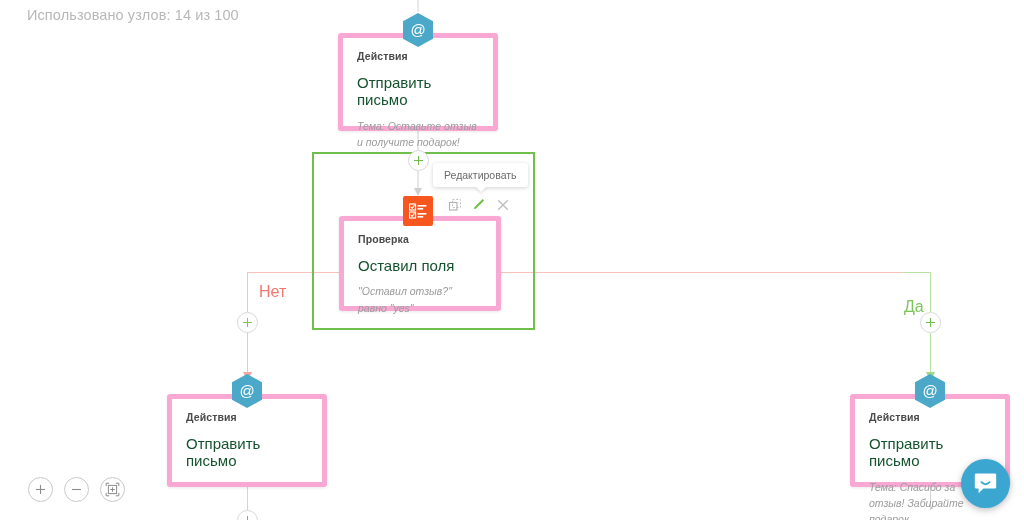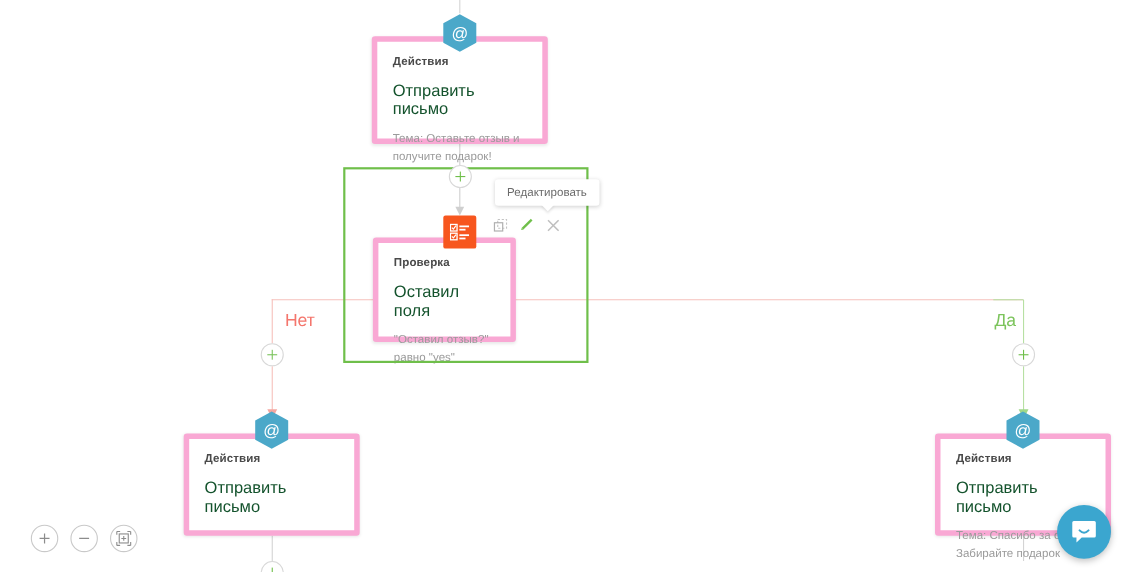--- a/index.html
+++ b/index.html
@@ -64,20 +64,21 @@
     color: #14532d;
     margin: 0 0 9px 0;
     line-height: 1.15;
     cursor: pointer;
   }
   .card-desc {
     font-size: 10.5px;
     color: #9b9b9b;
     line-height: 1.55;
     margin: 0;
+    font-style: italic;
   }
 
   
   .hex {
     position: absolute;
     width: 32px;
     height: 36px;
     z-index: 6;
   }
   .hex svg { display: block; }
@@ -206,20 +207,21 @@
     display: flex; align-items: center; justify-content: center;
     z-index: 40;
     cursor: pointer;
   }
 </style>
 </head>
 <body>
 
 <div id="canvas">
 
+  <div class="node-counter">Использовано узлов: 14 из 100</div>
 
   <svg id="wires" viewBox="0 0 1024 520" xmlns="http://www.w3.org/2000/svg">
 
     <line x1="418" y1="0" x2="418" y2="12" stroke="#d4d4d4" stroke-width="1"></line>
 
     <line x1="418" y1="131" x2="418" y2="150" stroke="#cfcfcf" stroke-width="1"></line>
     <line x1="418" y1="171" x2="418" y2="193" stroke="#cfcfcf" stroke-width="1"></line>
     <polygon points="414,188 422,188 418,196" fill="#cfcfcf"></polygon>
 
     <line x1="247" y1="272.5" x2="930" y2="272.5" stroke="#f6c0bb" stroke-width="1"></line>
@@ -253,21 +255,21 @@
       <div class="card-title">Отправить письмо</div>
       <div class="card-desc">Тема: Оставьте отзыв и получите подарок!</div>
     </div>
   </div>
 
   <div class="plus-btn" style="left:408px; top:150px;">
     <span class="bar-h"></span>
     <span class="bar-v"></span>
   </div>
 
-  <div class="tooltip" style="left:450px; top:163px;">
+  <div class="tooltip" style="left:433px; top:163px;">
     <span>Редактировать</span>
     <span class="tail"></span>
   </div>
 
   <div class="node-toolbar" style="left:447px; top:197px;">
     <span class="tool-ico">
       <svg width="14" height="14" viewBox="0 0 14 14">
         <rect x="4.5" y="1.5" width="8" height="8" fill="none" stroke="#c3c3c3" stroke-width="1" stroke-dasharray="2 1.6"></rect>
         <rect x="1.5" y="4.5" width="7.5" height="7.5" fill="none" stroke="#b0b0b0" stroke-width="1.1"></rect>
       </svg>
@@ -291,30 +293,30 @@
       <rect x="0.5" y="1" width="6" height="6" fill="none" stroke="#ffffff" stroke-width="1.2"></rect>
       <polyline points="1.8,3.9 3.2,5.3 5.5,2.2" fill="none" stroke="#ffffff" stroke-width="1.1"></polyline>
       <rect x="8.6" y="2" width="8.8" height="1.6" fill="#ffffff"></rect>
       <rect x="8.6" y="5" width="5.6" height="1.6" fill="#ffffff"></rect>
       <rect x="0.5" y="9" width="6" height="6" fill="none" stroke="#ffffff" stroke-width="1.2"></rect>
       <polyline points="1.8,11.9 3.2,13.3 5.5,10.2" fill="none" stroke="#ffffff" stroke-width="1.1"></polyline>
       <rect x="8.6" y="10" width="8.8" height="1.6" fill="#ffffff"></rect>
       <rect x="8.6" y="13" width="5.6" height="1.6" fill="#ffffff"></rect>
     </svg>
   </div>
-  <div class="card" style="left:339px; top:216px; width:130px; height:95px;">
+  <div class="card" style="left:339px; top:216px; width:162px; height:95px;">
     <div class="card-inner">
       <div class="card-kind">Проверка</div>
       <div class="card-title">Оставил поля</div>
       <div class="card-desc">"Оставил отзыв?" равно "yes"</div>
     </div>
   </div>
 
   <div class="branch-label no" style="left:259px; top:283px;">Нет</div>
-  <div class="branch-label yes" style="left:904px; top:283px;">Да</div>
+  <div class="branch-label yes" style="left:904px; top:298px;">Да</div>
 
   <div class="plus-btn pink" style="left:237px; top:312px;">
     <span class="bar-h"></span>
     <span class="bar-v"></span>
   </div>
   <div class="plus-btn" style="left:920px; top:312px;">
     <span class="bar-h"></span>
     <span class="bar-v"></span>
   </div>
 

